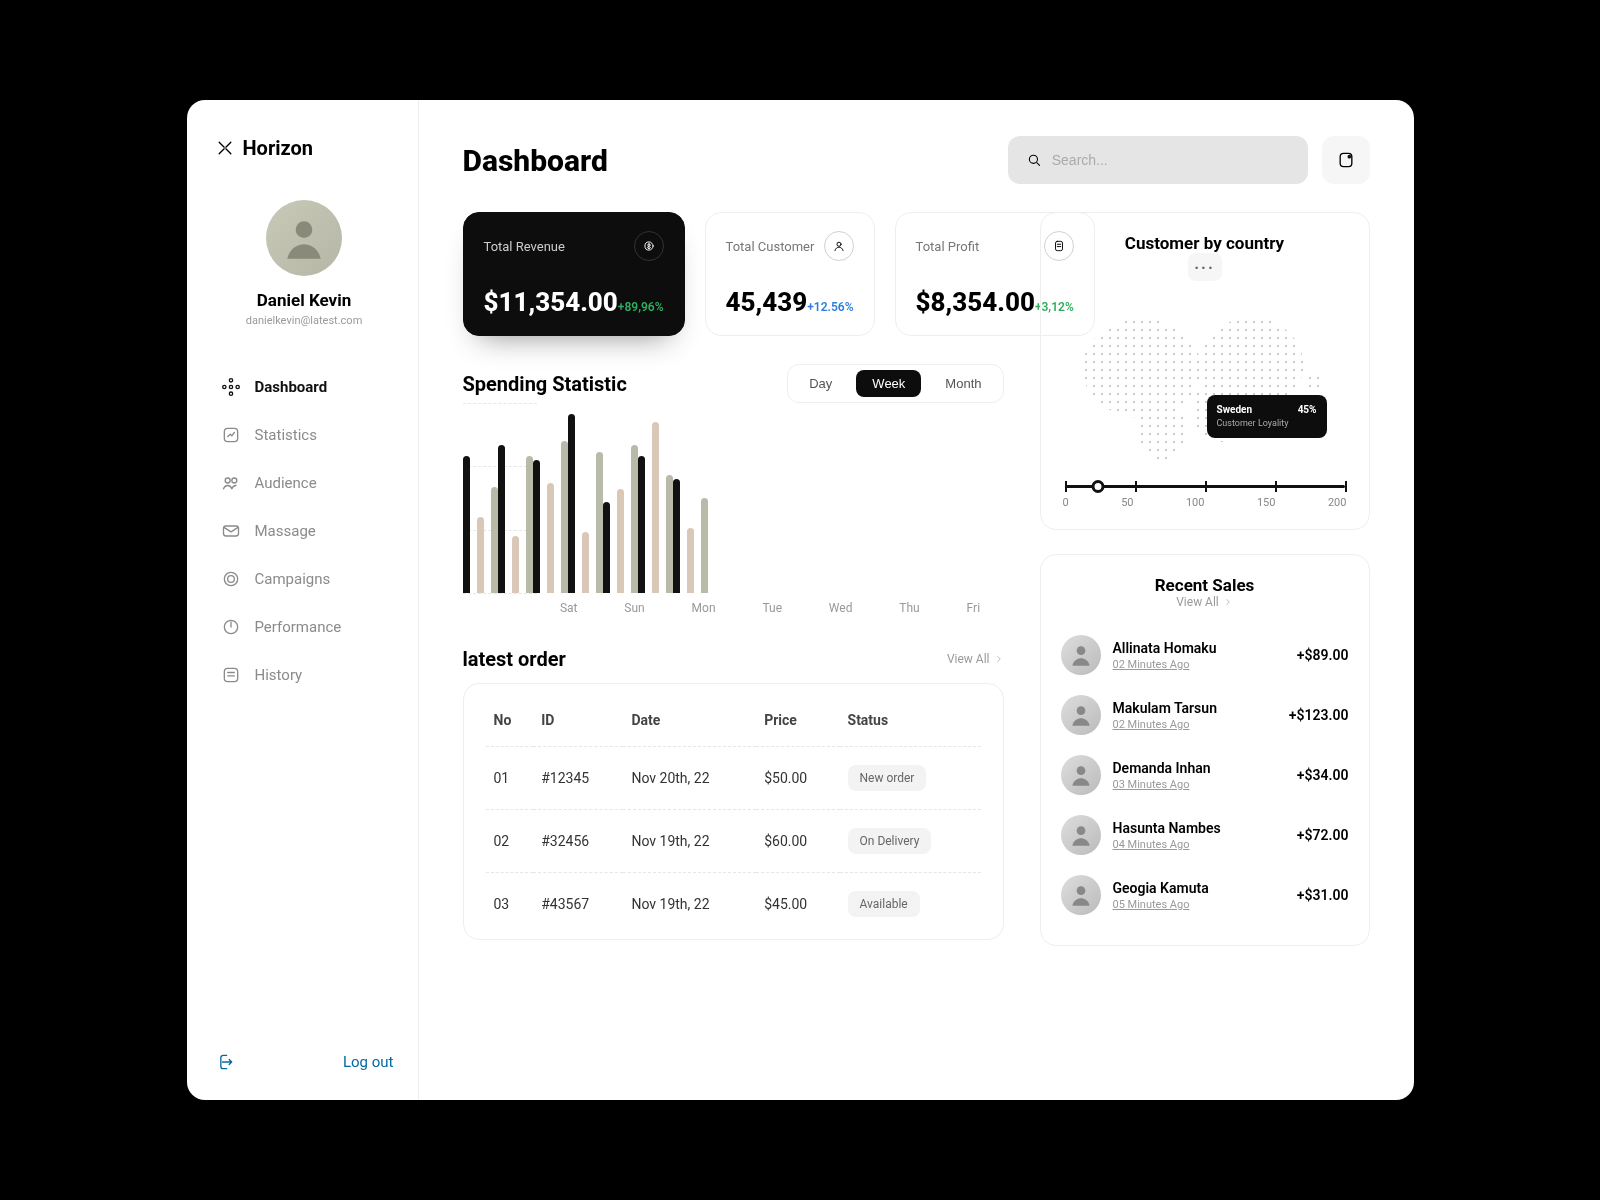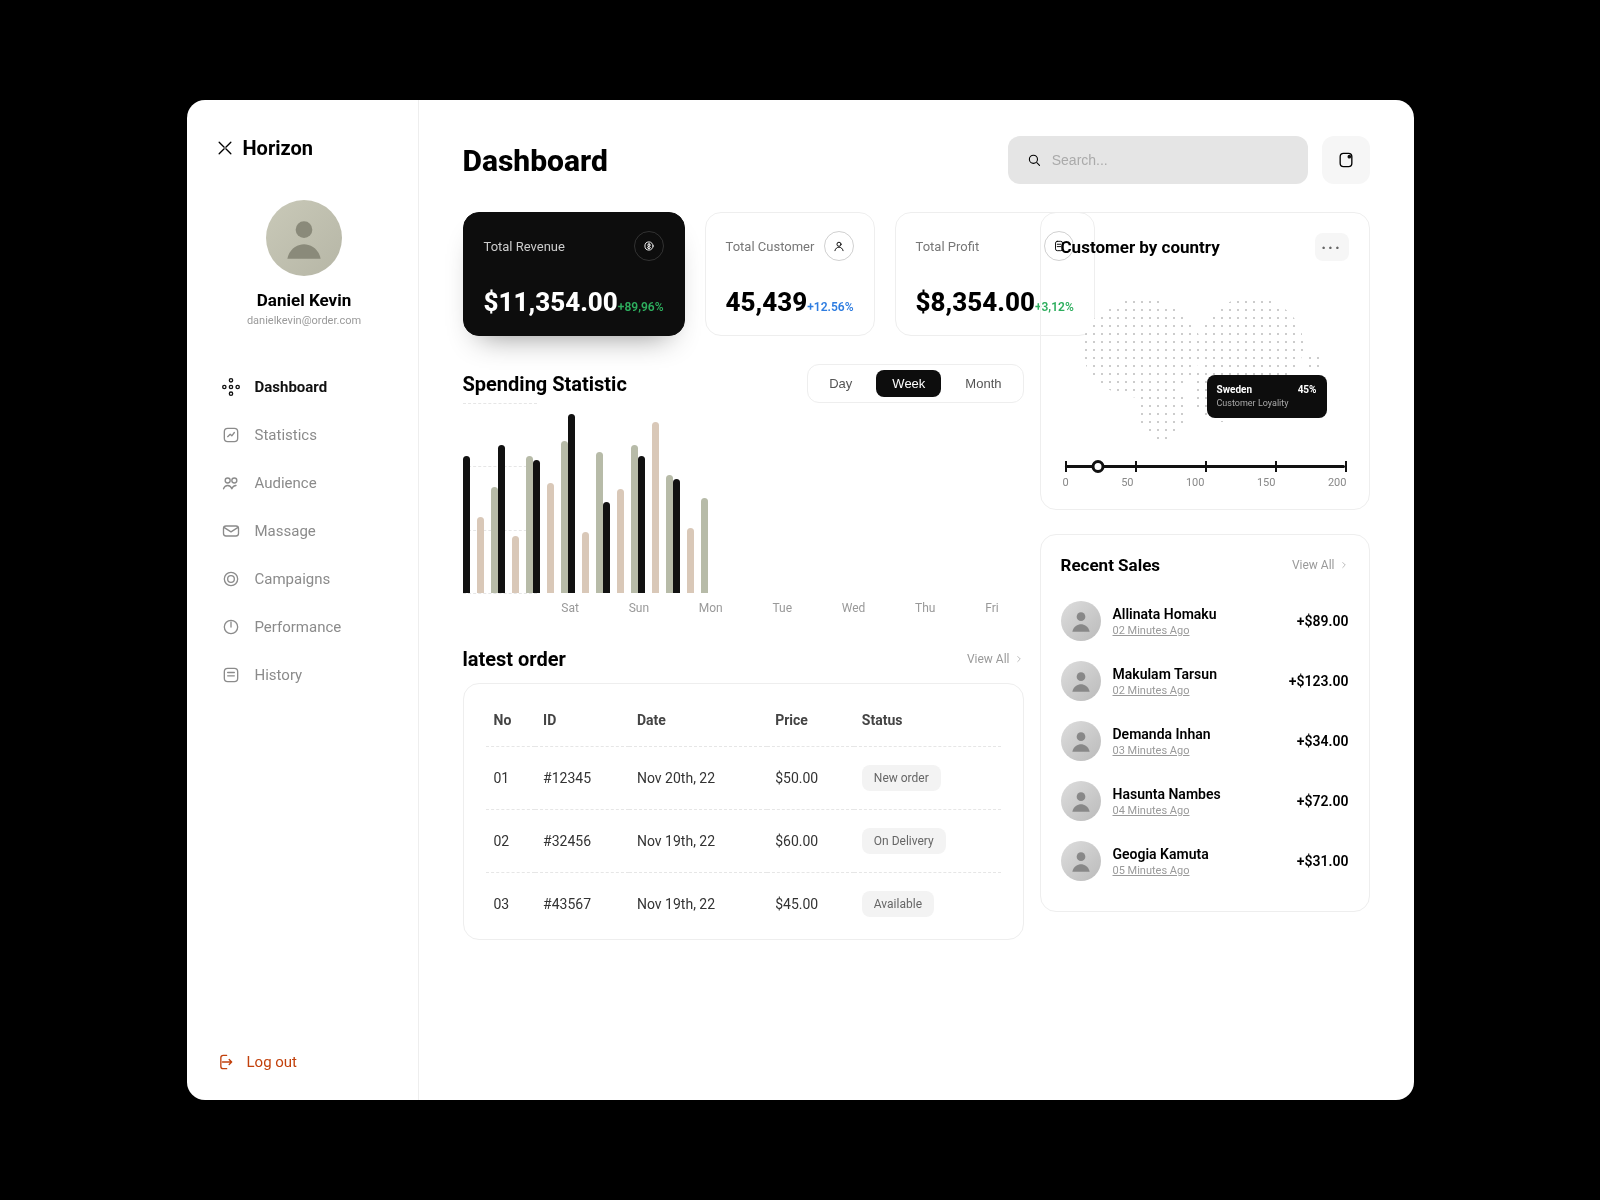--- a/index.html
+++ b/index.html
@@ -59,21 +59,21 @@
     display: flex; align-items: center; gap: 14px;
     color: #8b8b8b; font-size: 15px;
     padding: 10px 6px; border-radius: 8px;
     cursor: pointer;
   }
   .nav-item.active { color: #111; font-weight: 700; }
   .nav-icon { width: 20px; height: 20px; flex-shrink: 0; }
   .logout {
     margin-top: auto;
     display: flex; align-items: center; gap: 12px;
-    color: #c2410c; font-size: 15px; cursor: pointer;
+    color: #0369a1; font-size: 15px; cursor: pointer; justify-content: space-between;
   }
 
   
   .main {
     flex: 1;
     padding: 36px 44px 28px 44px;
     display: flex;
     flex-direction: column;
     overflow: hidden;
   }
@@ -98,21 +98,21 @@
   .bell {
     width: 48px; height: 48px; margin-left: 14px;
     background: #f6f6f6; border-radius: 12px;
     display:flex; align-items:center; justify-content:center;
     cursor: pointer;
   }
 
   .content {
     display: grid;
     grid-template-columns: 1fr 330px;
-    gap: 16px;
+    gap: 36px;
     flex: 1;
     min-height: 0;
   }
   .left-col { display: flex; flex-direction: column; gap: 24px; min-width: 0; }
   .right-col { display: flex; flex-direction: column; gap: 24px; }
 
   
   .kpis { display: flex; gap: 20px; }
   .kpi {
     flex: 1;
@@ -182,21 +182,21 @@
   td { color: #333; }
   .status-pill {
     background: #f3f3f3; color: #666; font-size: 12px;
     padding: 6px 12px; border-radius: 8px; display: inline-block;
   }
 
   
   .card {
     border: 1px solid #eee; border-radius: 16px; padding: 20px;
   }
-  .card-head { display:flex; justify-content: space-between; align-items: center; margin-bottom: 16px; }
+  .card-head { display:flex; justify-content: space-between; align-items: center; margin-bottom: 16px; flex-direction: column; }
   .card-title { font-size: 17px; font-weight: 700; }
   .more { width: 34px; height: 28px; border-radius: 8px; background: #f6f6f6; display:flex; align-items:center; justify-content:center; cursor:pointer; font-weight: 700; letter-spacing: 2px; color:#666; }
   .world {
     height: 170px;
     background:
       radial-gradient(circle at 1px 1px, #ccc 1px, transparent 1.3px) 0 0/8px 8px,
       #fff;
     -webkit-mask:
       radial-gradient(ellipse 34% 48% at 28% 42%, #000 60%, transparent 61%),
       radial-gradient(ellipse 14% 30% at 35% 78%, #000 60%, transparent 61%),
@@ -267,21 +267,21 @@
     </div>
 
     <div class="profile">
       <div class="avatar">
         <svg viewBox="0 0 24 24">
             <circle cx="12" cy="8" r="4" fill="#8a8a7a"></circle>
             <path d="M4 22c1-5 5-7 8-7s7 2 8 7" fill="#8a8a7a"></path>
           </svg>
       </div>
       <div class="profile-name">Daniel Kevin</div>
-      <div class="profile-email">danielkevin@order.com</div>
+      <div class="profile-email">danielkevin@latest.com</div>
     </div>
 
     <nav class="nav" id="nav">
         <div class="nav-item active">
           <svg class="nav-icon stroke" viewBox="0 0 24 24">
             <circle cx="12" cy="12" r="2"></circle>
             <circle cx="12" cy="4" r="2"></circle>
             <circle cx="12" cy="20" r="2"></circle>
             <circle cx="4" cy="12" r="2"></circle>
             <circle cx="20" cy="12" r="2"></circle>

